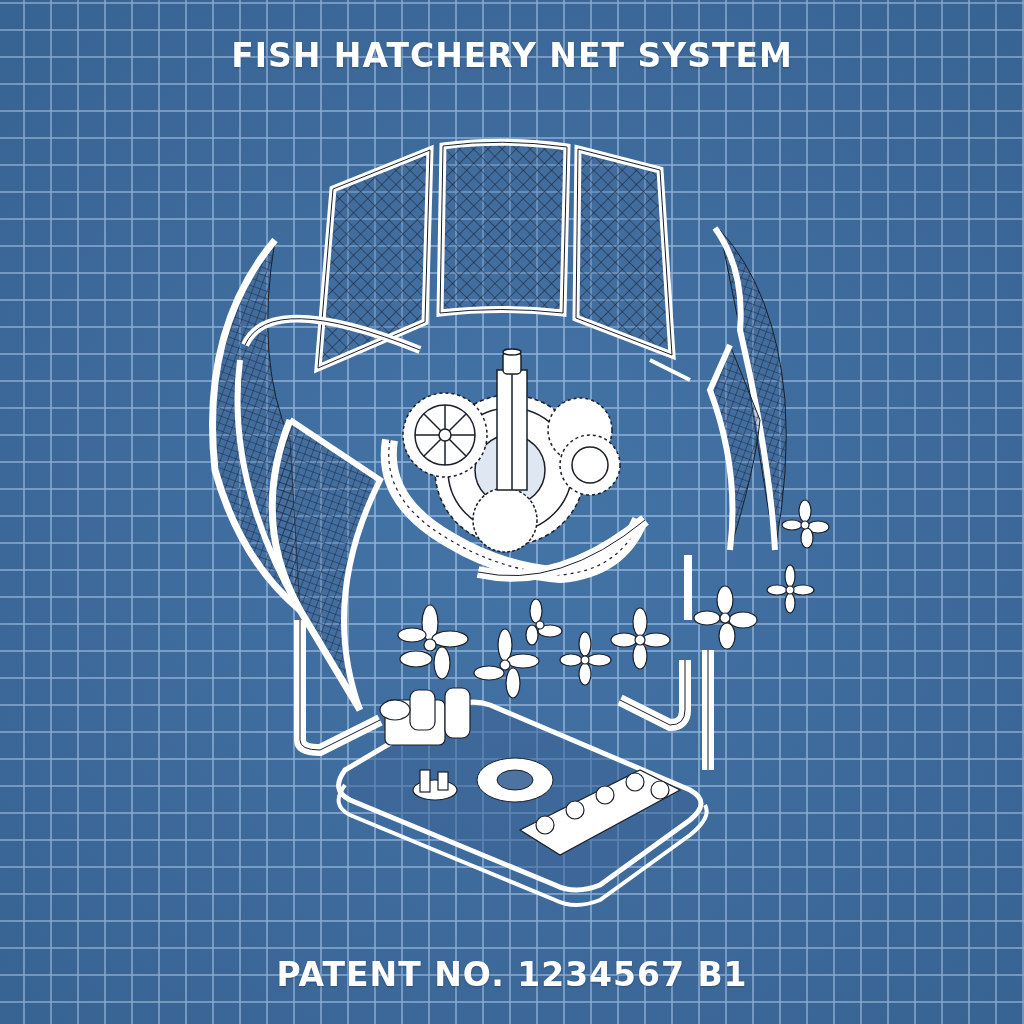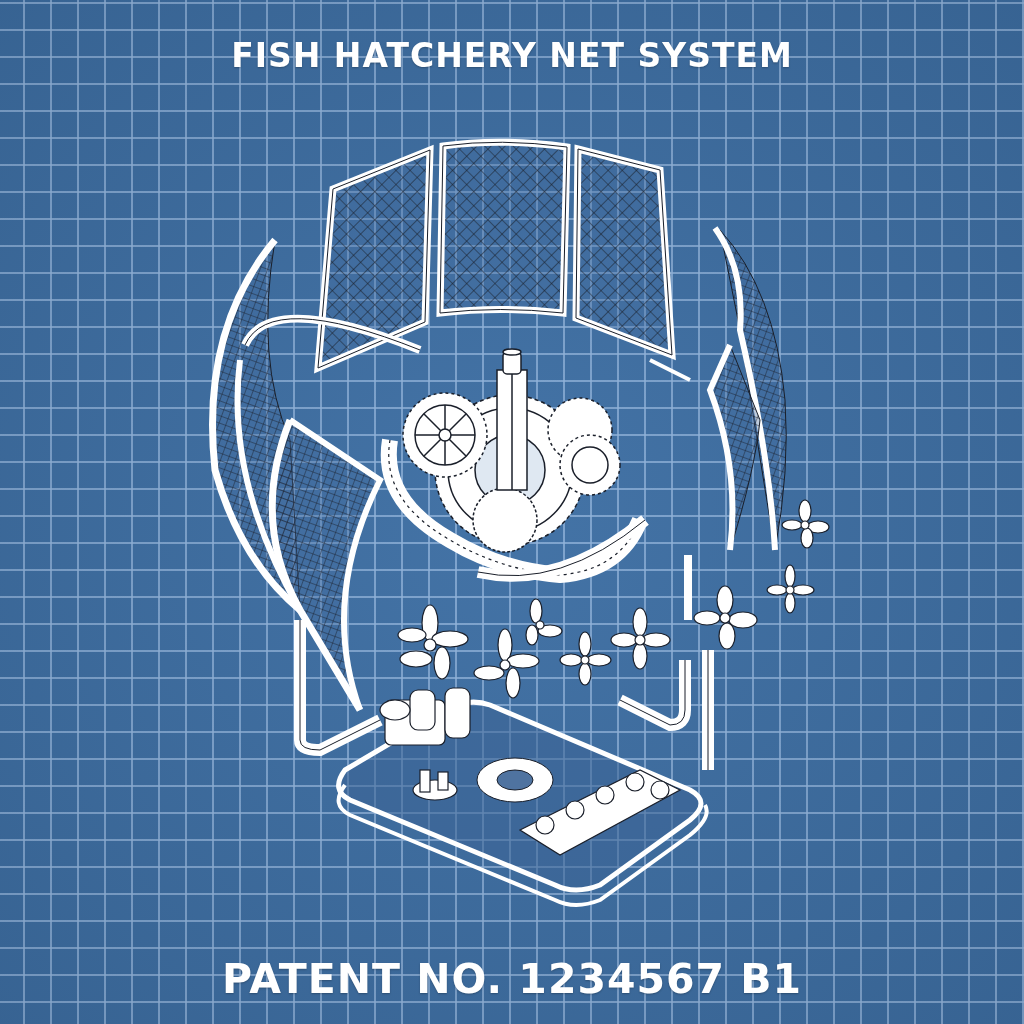--- a/index.html
+++ b/index.html
@@ -6,21 +6,21 @@
   body{width:1024px;height:1024px;overflow:hidden;position:relative;
     background-color:#3f6e9f;
     background-image:
       linear-gradient(to right, rgba(160,190,225,0.75) 0px, rgba(160,190,225,0.75) 1.6px, transparent 1.6px),
       linear-gradient(to bottom, rgba(160,190,225,0.75) 0px, rgba(160,190,225,0.75) 1.6px, transparent 1.6px);
     background-size:27px 27px, 27px 27px;
     background-position:23px 2px, 23px 2px;
     font-family:"DejaVu Sans","Liberation Sans",sans-serif;}
   .vignette{position:absolute;inset:0;background:radial-gradient(ellipse at 50% 50%, rgba(90,140,200,0.18) 0%, rgba(20,50,90,0.18) 100%);pointer-events:none;}
   .title{position:absolute;left:0;right:0;top:36px;text-align:center;color:#fff;font-weight:bold;font-size:33px;letter-spacing:1px;text-shadow:0 1px 2px rgba(0,0,0,0.25);}
-  .footer{position:absolute;left:0;right:0;top:955px;text-align:center;color:#fff;font-weight:bold;font-size:41px;letter-spacing:1px;text-shadow:0 1px 2px rgba(0,0,0,0.25);}
+  .footer{position:absolute;left:0;right:0;top:955px;text-align:center;color:#fff;font-weight:bold;font-size:33px;letter-spacing:1px;text-shadow:0 1px 2px rgba(0,0,0,0.25);}
   svg.drawing{position:absolute;left:0;top:0;}
 </style>
 </head>
 <body>
 
 <div class="vignette"></div>
 
 <div class="title">FISH HATCHERY NET SYSTEM</div>
 
 <svg class="drawing" width="1024" height="1024" viewBox="0 0 1024 1024">

